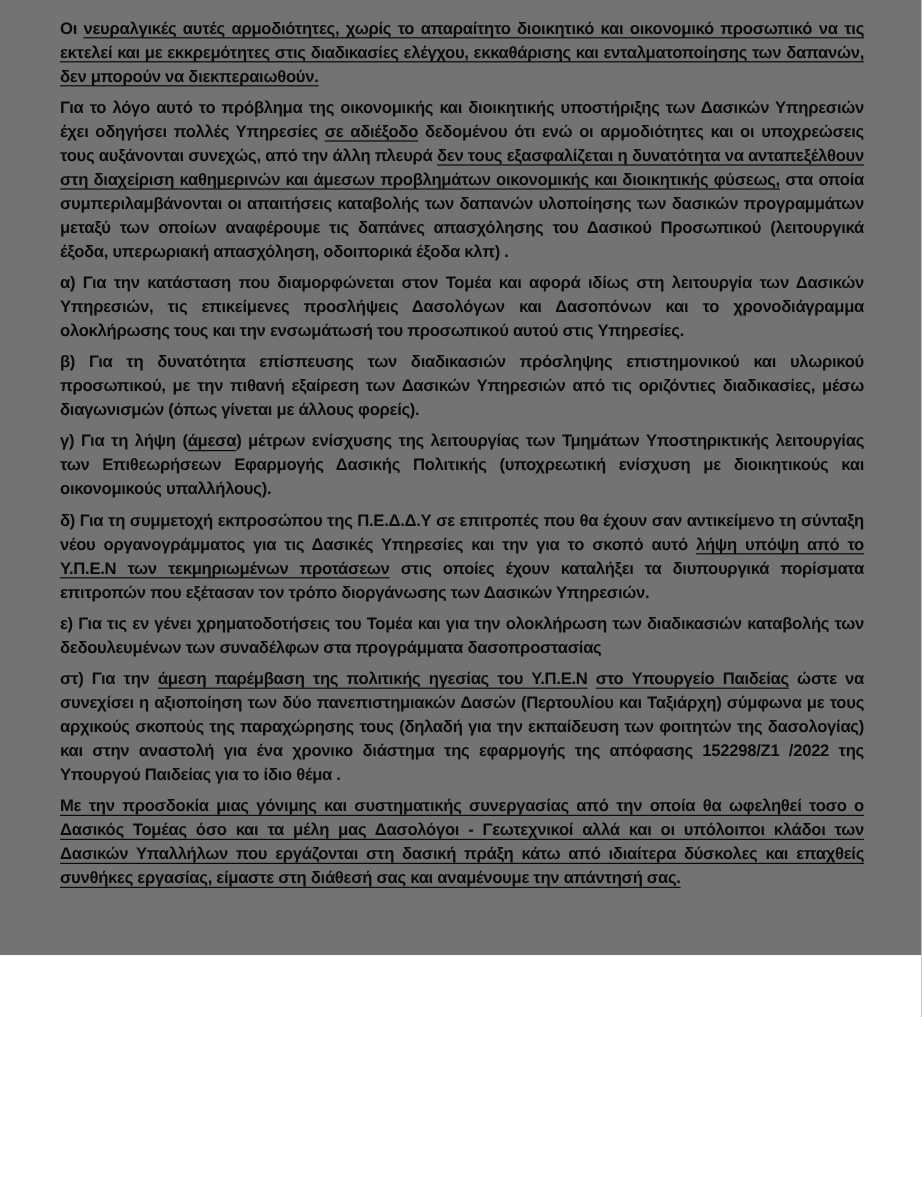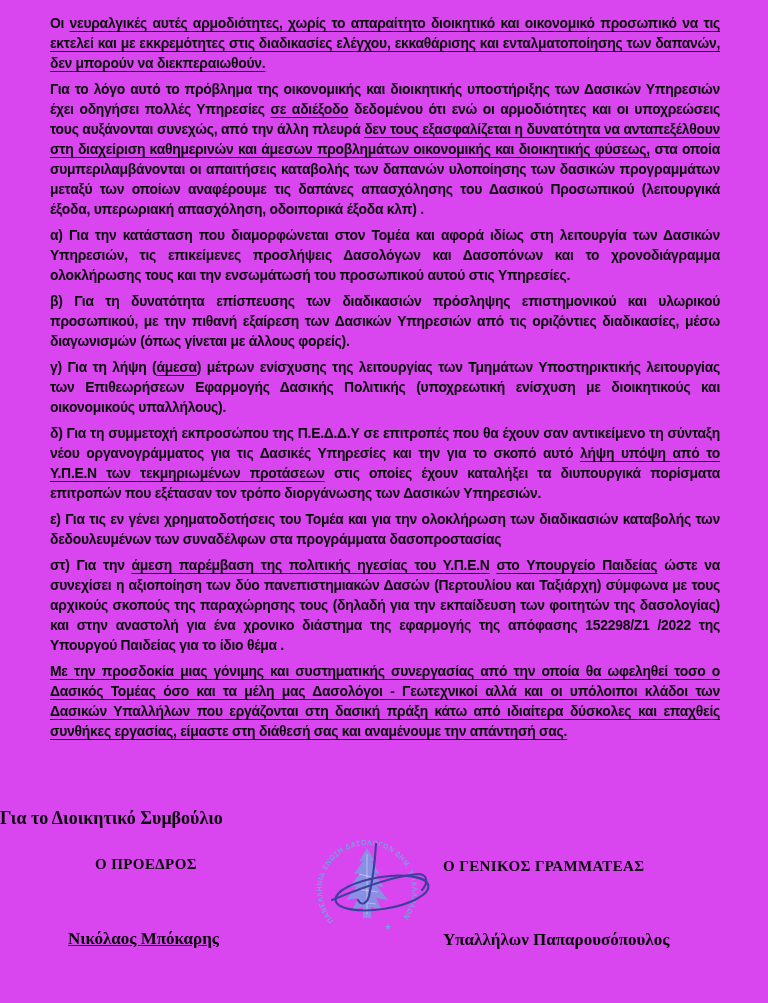--- a/index.html
+++ b/index.html
@@ -1,19 +1,19 @@
 <!DOCTYPE html>
 <html lang="el"><head>
 <meta charset="utf-8">
 <style>
   html,body{margin:0;padding:0;background:#ffffff;}
   .page{
     position:relative;
-    width:768px;height:1003px;
-    background:#d946ef;
+    width:768px;height:796px;
+    background:#737373;
     overflow:hidden;
     font-family:"Liberation Sans",sans-serif;
     color:#0a0a0a;
   }
   .letter-body{
     position:absolute;
     left:50px;right:48px;top:13px;
   }
   .para{
     margin:0 0 6px 0;

